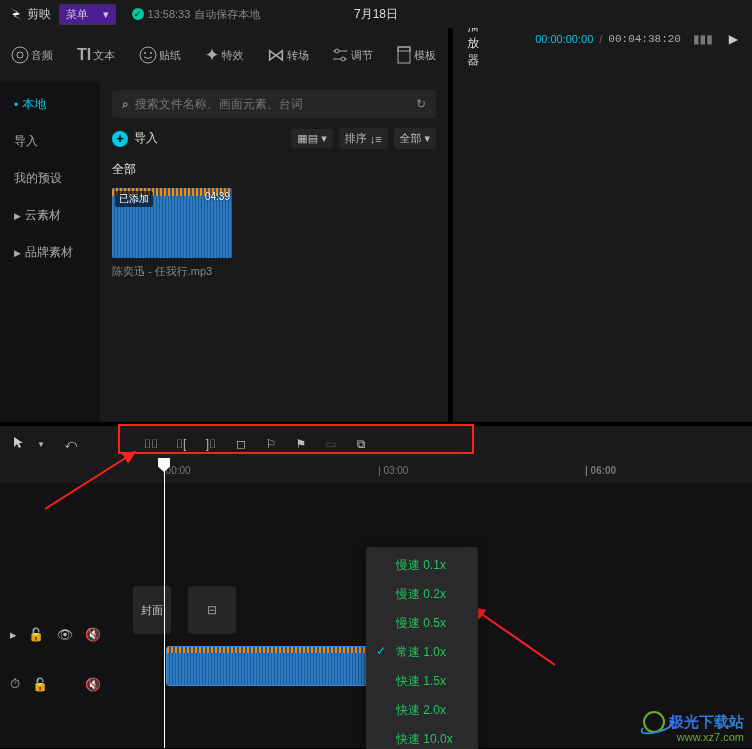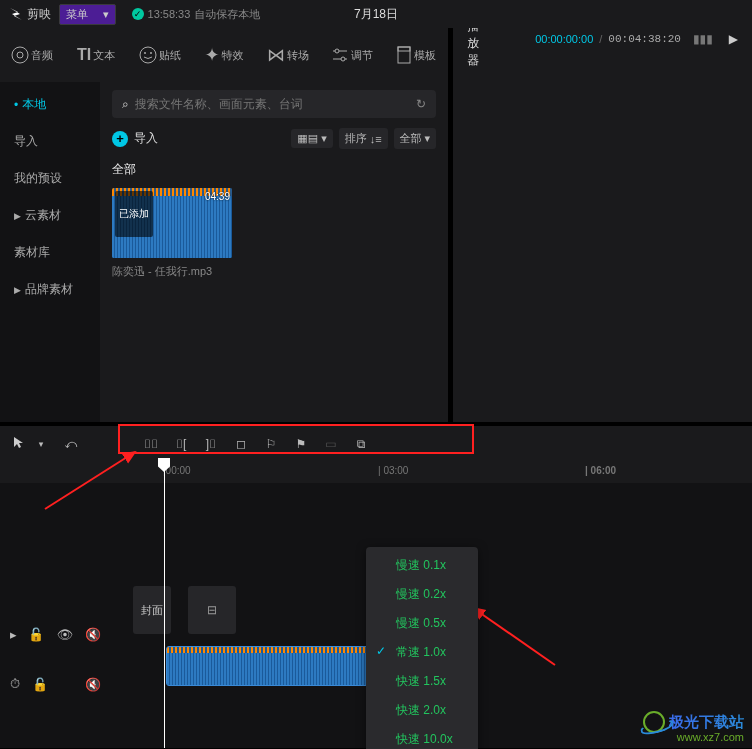--- a/index.html
+++ b/index.html
@@ -222,21 +222,21 @@
       position: absolute;
       top: 8px; left: 0; right: 0; bottom: 0;
       background: repeating-linear-gradient(90deg, #2d7ac1 0 2px, #1a5a9a 2px 3px);
     }
     .thumb .badge {
       position: absolute;
       top: 3px; left: 3px;
       background: rgba(0,0,0,0.6);
       color: #fff;
       font-size: 10px;
-      padding: 16px 4px;
+      padding: 1px 4px;
       border-radius: 2px;
     }
     .thumb .duration {
       position: absolute;
       top: 3px; right: 2px;
       color: #fff;
       font-size: 10px;
       text-shadow: 0 0 2px #000;
     }
     .media-name {
@@ -566,23 +566,20 @@
           </div>
         <div class="side-item">
             <span>导入</span>
           </div>
         <div class="side-item">
             <span>我的预设</span>
           </div>
         <div class="side-item">
             <span style="font-size:9px;">▶</span>
             <span>云素材</span>
-          </div>
-        <div class="side-item">
-            <span>素材库</span>
           </div>
         <div class="side-item">
             <span style="font-size:9px;">▶</span>
             <span>品牌素材</span>
           </div>
       </div>
       <div class="content-panel">
         <div class="search-row">
           <div class="search-box">
             <span>⌕</span>

